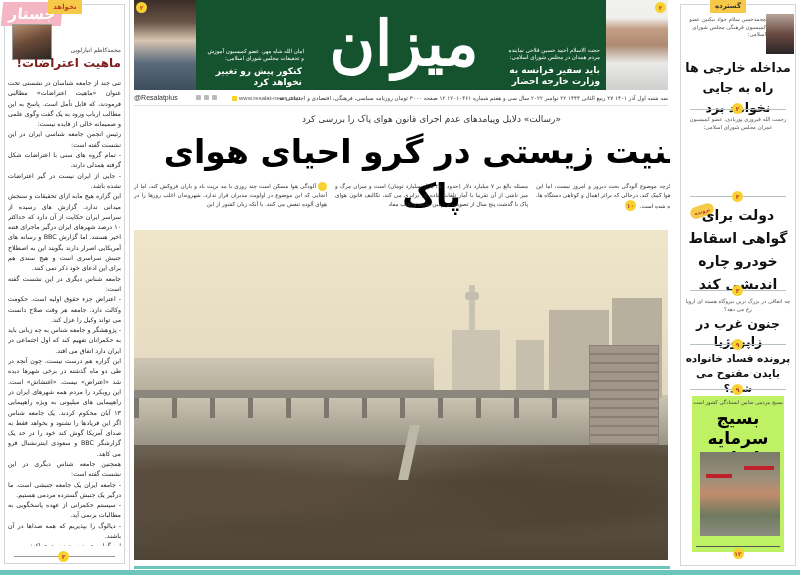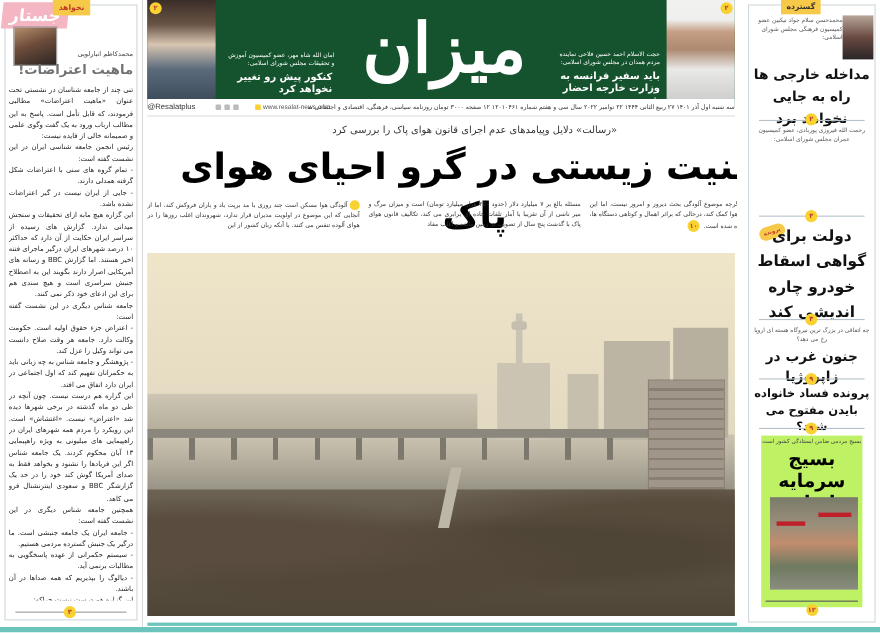--- a/index.html
+++ b/index.html
@@ -7,21 +7,21 @@
   body{position:relative;font-family:"DejaVu Sans",sans-serif;color:#111;}
   .rtl{direction:rtl;}
 
   
   .left-col{position:absolute;left:0;top:0;width:130px;height:575px;background:#fff;border-right:1px solid #d8d8d8;}
   .left-col .frame{position:absolute;left:4px;top:4px;width:121px;height:560px;border:1px solid #cfd8dc;}
   .jostar-logo{position:absolute;left:2px;top:2px;width:60px;height:24px;background:#f4b6c2;color:#fff;font-weight:bold;font-size:15px;text-align:center;line-height:24px;transform:skewX(-6deg);}
   .editorial-tag{position:absolute;left:48px;top:0;width:34px;height:14px;background:#f7c948;color:#c0392b;font-size:7px;line-height:14px;text-align:center;font-weight:bold;}
   .author-photo{position:absolute;left:12px;top:24px;width:40px;height:36px;background:linear-gradient(160deg,#b58e6e 0%,#6d4c3a 45%,#2b2623 100%);border:1px solid #999;}
   .author-name{position:absolute;right:8px;top:46px;font-size:6px;color:#444;}
-  .editorial-title{position:absolute;right:8px;top:56px;font-size:12px;font-weight:bold;color:#737373;}
+  .editorial-title{position:absolute;right:8px;top:56px;font-size:12px;font-weight:bold;color:#7f1d1d;}
   .editorial-body{position:absolute;left:8px;right:8px;top:78px;height:468px;font-size:6.3px;line-height:10.3px;color:#222;text-align:justify;overflow:hidden;}
   .editorial-body p{margin-bottom:0;}
   .page-marker{display:inline-block;width:11px;height:11px;border-radius:50%;background:#f7d230;color:#c0392b;font-size:6px;line-height:11px;text-align:center;font-weight:bold;}
   .left-col .footer-line{position:absolute;left:14px;right:14px;top:556px;height:1px;background:#999;}
   .left-col .footer-marker{position:absolute;left:58px;top:551px;}
 
   
   .masthead{position:absolute;left:134px;top:0;width:534px;height:98px;background:#14532d;}
   .mast-left-photo{position:absolute;left:0;top:0;width:62px;height:90px;background:linear-gradient(180deg,#3a2d28 0%,#6a5546 25%,#d7c5b2 45%,#5b6b7c 70%,#3e4d5c 100%);}
   .mast-left-badge{position:absolute;left:2px;top:2px;}

